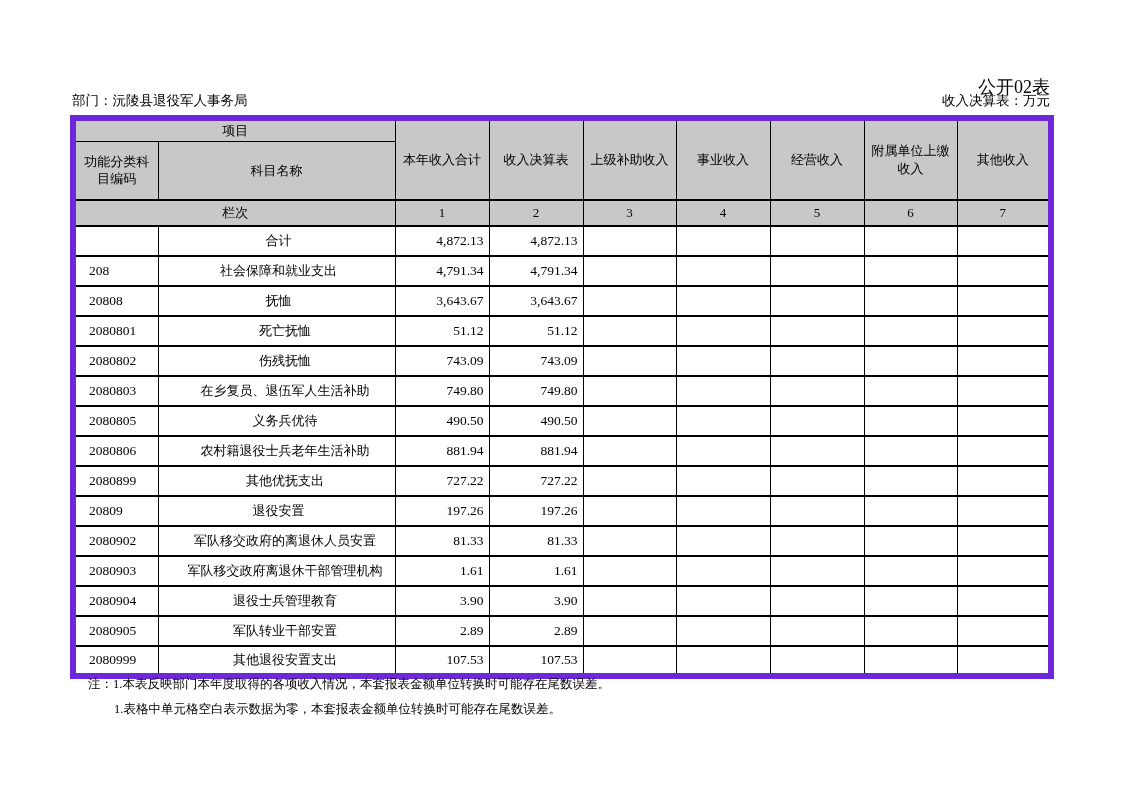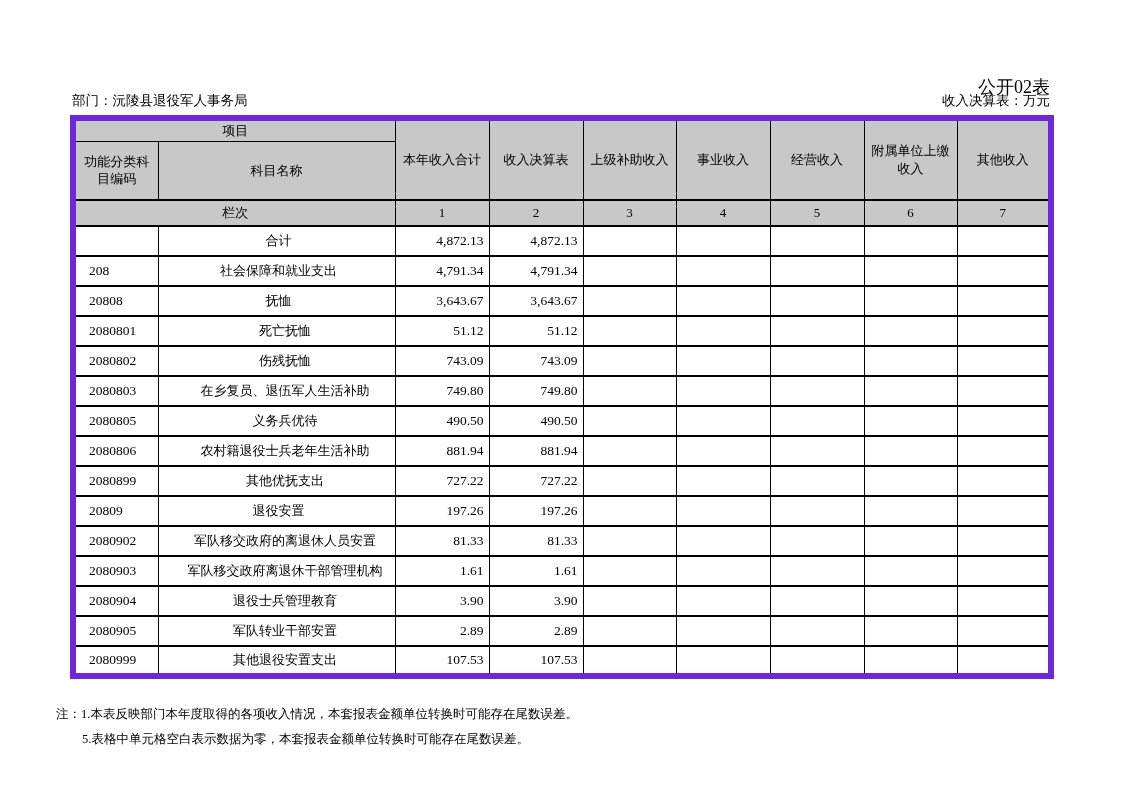--- a/index.html
+++ b/index.html
@@ -92,24 +92,23 @@
     font-size: 13px;
   }
   .income-table tbody td.name.ind1 { padding-left: 17px; }
   .income-table tbody td.num {
     text-align: right;
     padding-right: 5px;
   }
   .notes {
     position: absolute;
     top: 676px;
-    left: 56px;
+    left: 88px;
     font-size: 12.5px;
     line-height: 17px;
-    margin-top: 30px;
   }
   .note-2 {
     margin-top: 8px;
     margin-left: 26px;
   }
 </style>
 </head>
 <body>
 
 <div class="page">
@@ -338,16 +337,16 @@
     <td class="num"></td>
     <td class="num"></td>
     <td class="num"></td>
     <td class="num"></td>
   </tr>
 </tbody>
   </table>
 
   <div class="notes">
     <div class="note-1">注：1.本表反映部门本年度取得的各项收入情况，本套报表金额单位转换时可能存在尾数误差。</div>
-    <div class="note-2">5.表格中单元格空白表示数据为零，本套报表金额单位转换时可能存在尾数误差。</div>
+    <div class="note-2">1.表格中单元格空白表示数据为零，本套报表金额单位转换时可能存在尾数误差。</div>
   </div>
 
 </div>
 
 </body></html>

